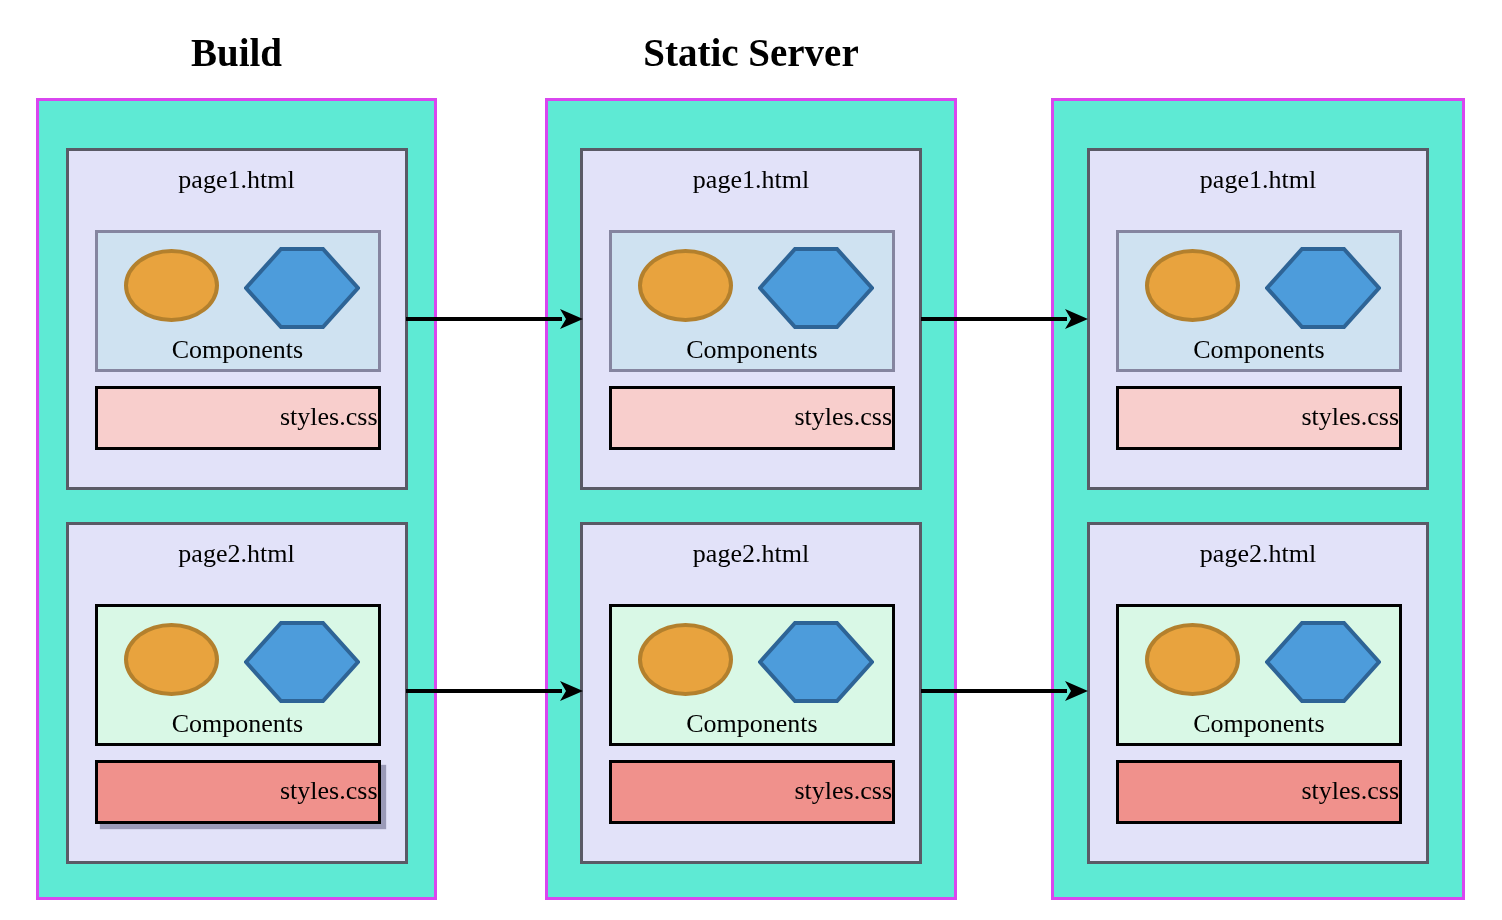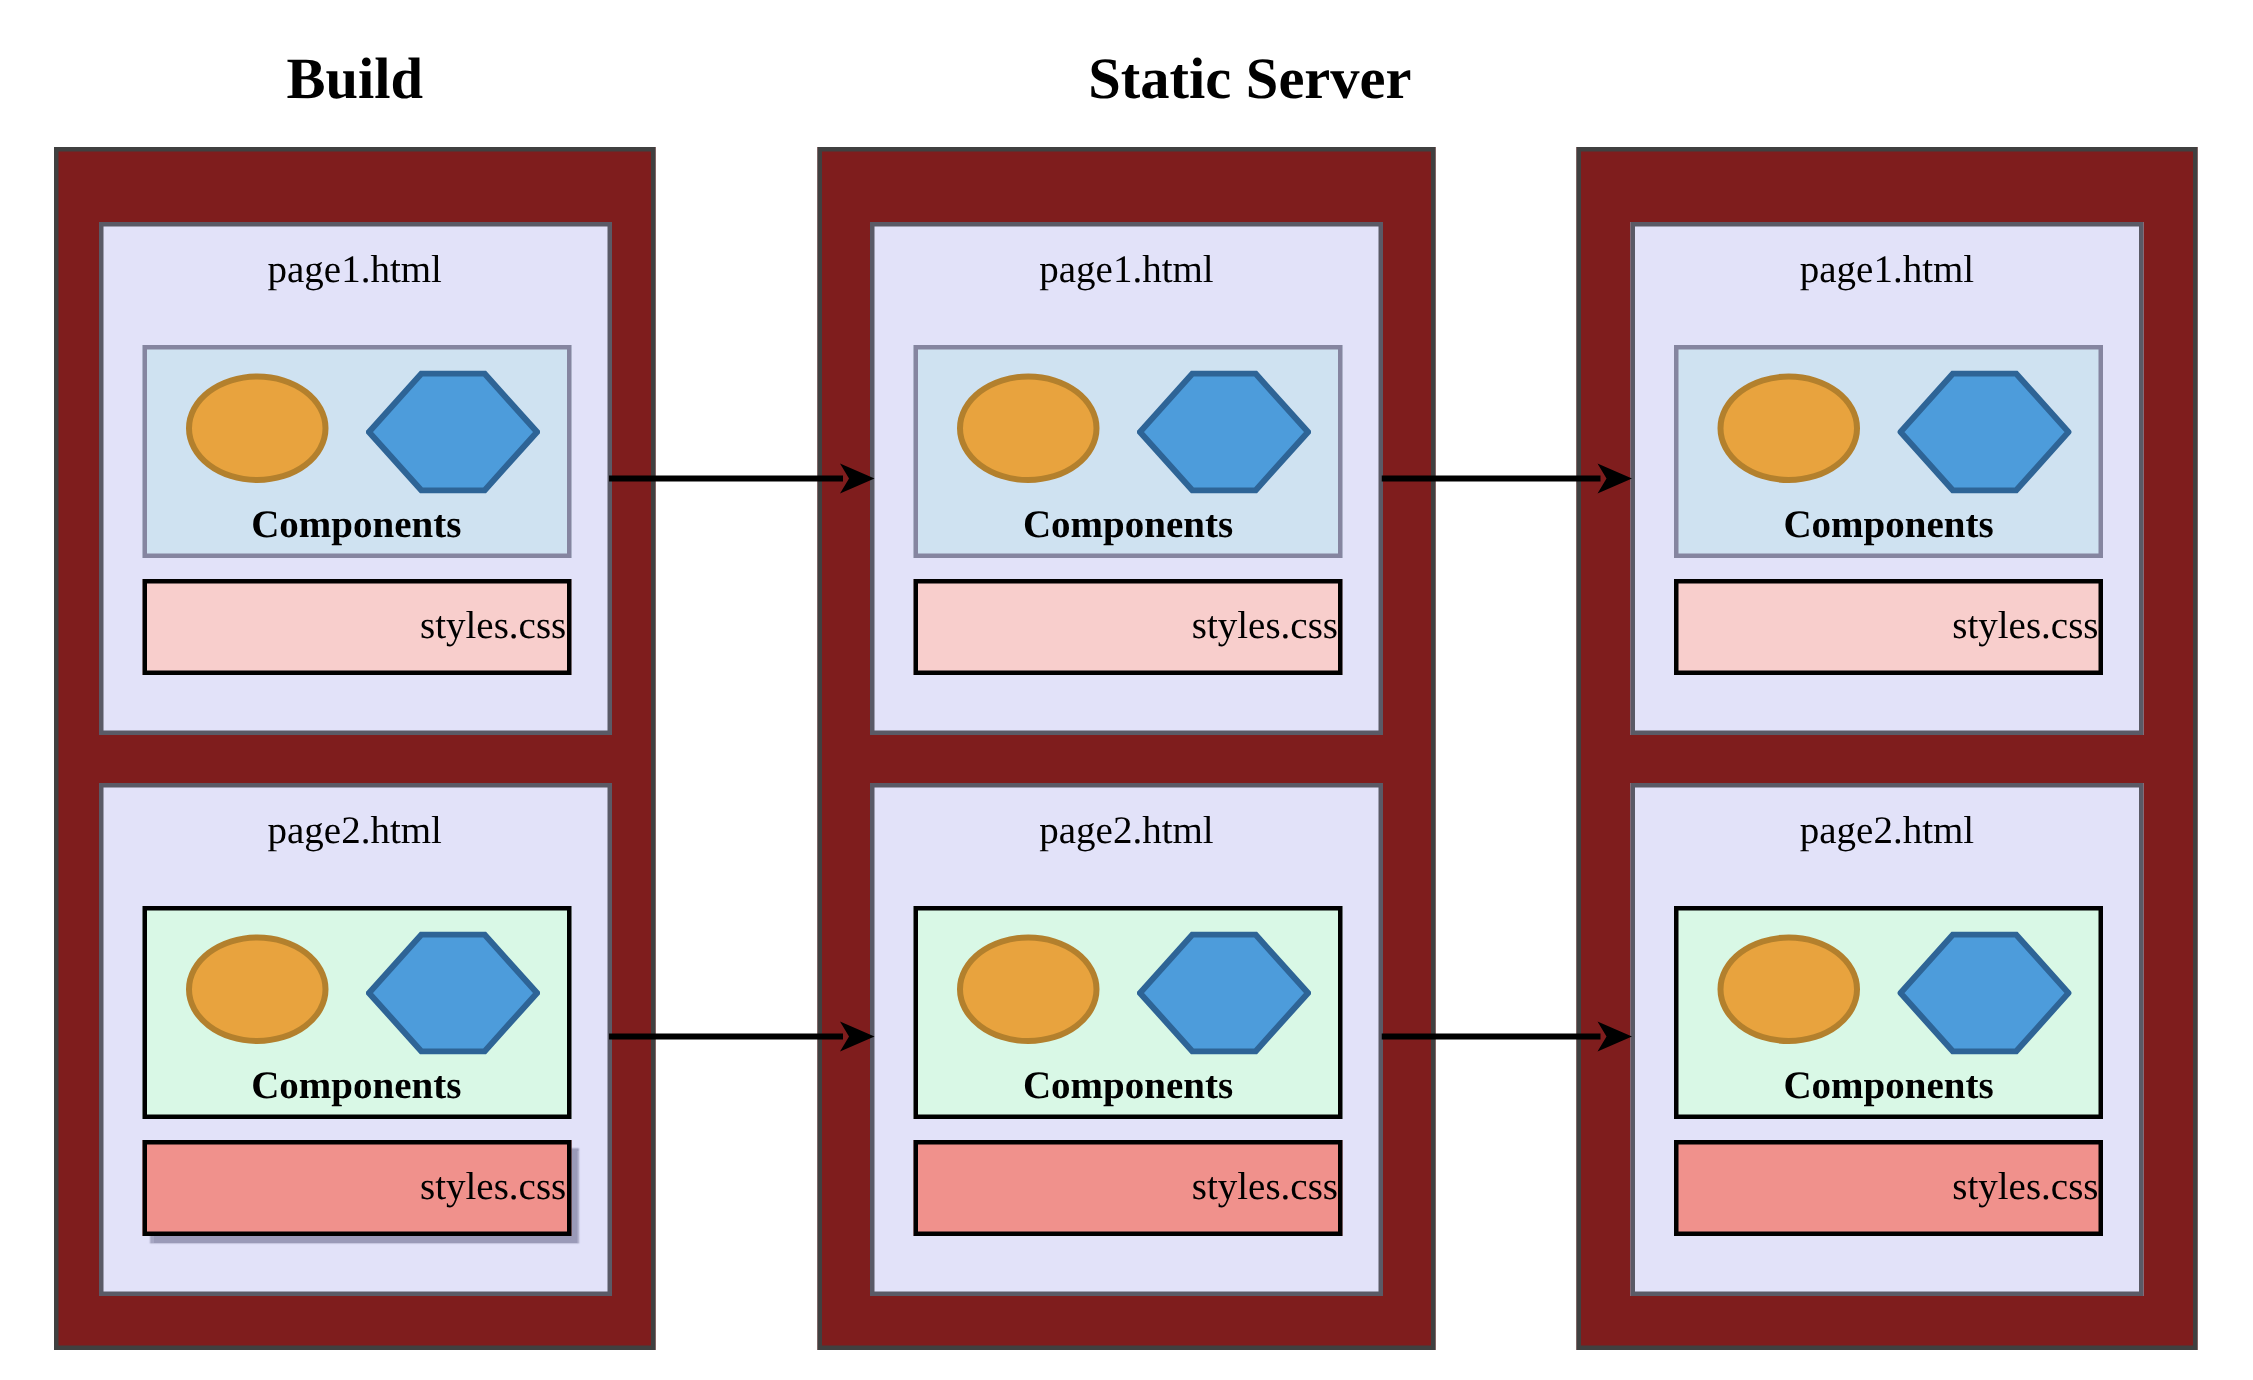--- a/index.html
+++ b/index.html
@@ -6,26 +6,26 @@
   .canvas {
     position:relative; width:1502px; height:920px; background:#ffffff;
     font-family:"Liberation Serif", serif; color:#000;
     overflow:hidden;
   }
   .col-head {
     position:absolute; top:28px; height:50px;
     font-size:39px; font-weight:bold; text-align:center; line-height:50px;
   }
   #head-build   { left:36px;   width:401px; }
-  #head-static  { left:529px;  width:412px;text-align:right; }
+  #head-static  { left:545px;  width:412px; }
   #head-runtime { left:1041px; width:424px; }
 
   .container {
     position:absolute; top:98px; height:802px;
-    background:#7f1d1d; border:3px solid #404040; box-sizing:border-box;
+    background:#5eead4; border:3px solid #d946ef; box-sizing:border-box;
   }
   #cont-build   { left:36px;   width:401px; }
   #cont-static  { left:545px;  width:412px; }
   #cont-runtime { left:1051px; width:414px; }
 
   .card {
     position:absolute; left:50%; margin-left:-171px;
     width:342px; height:342px;
     background:#e2e2f9; border:3px solid #5a5a66; box-sizing:border-box;
   }
@@ -33,21 +33,20 @@
   .row2 { top:401px;margin-top:20px; }
 
   .card-title {
     position:absolute; top:14px; left:0; width:100%;
     text-align:center; font-size:26px;
   }
 
   .comp {
     position:absolute; left:26px; top:79px; width:286px; height:142px;
     box-sizing:border-box;
-    font-weight:bold;
   }
   .comp.v1 { background:#cfe2f1; border:3px solid #8585a0; }
   .comp.v2 { background:#d9f8e6; border:3px solid #000000; }
 
   .ellipse {
     position:absolute; left:26px; top:16px; width:95px; height:73px;
     background:#e8a33e; border:4px solid #b3802d; border-radius:50%;
     box-sizing:border-box;
   }
   .hex { position:absolute; left:146px; top:14px; }

